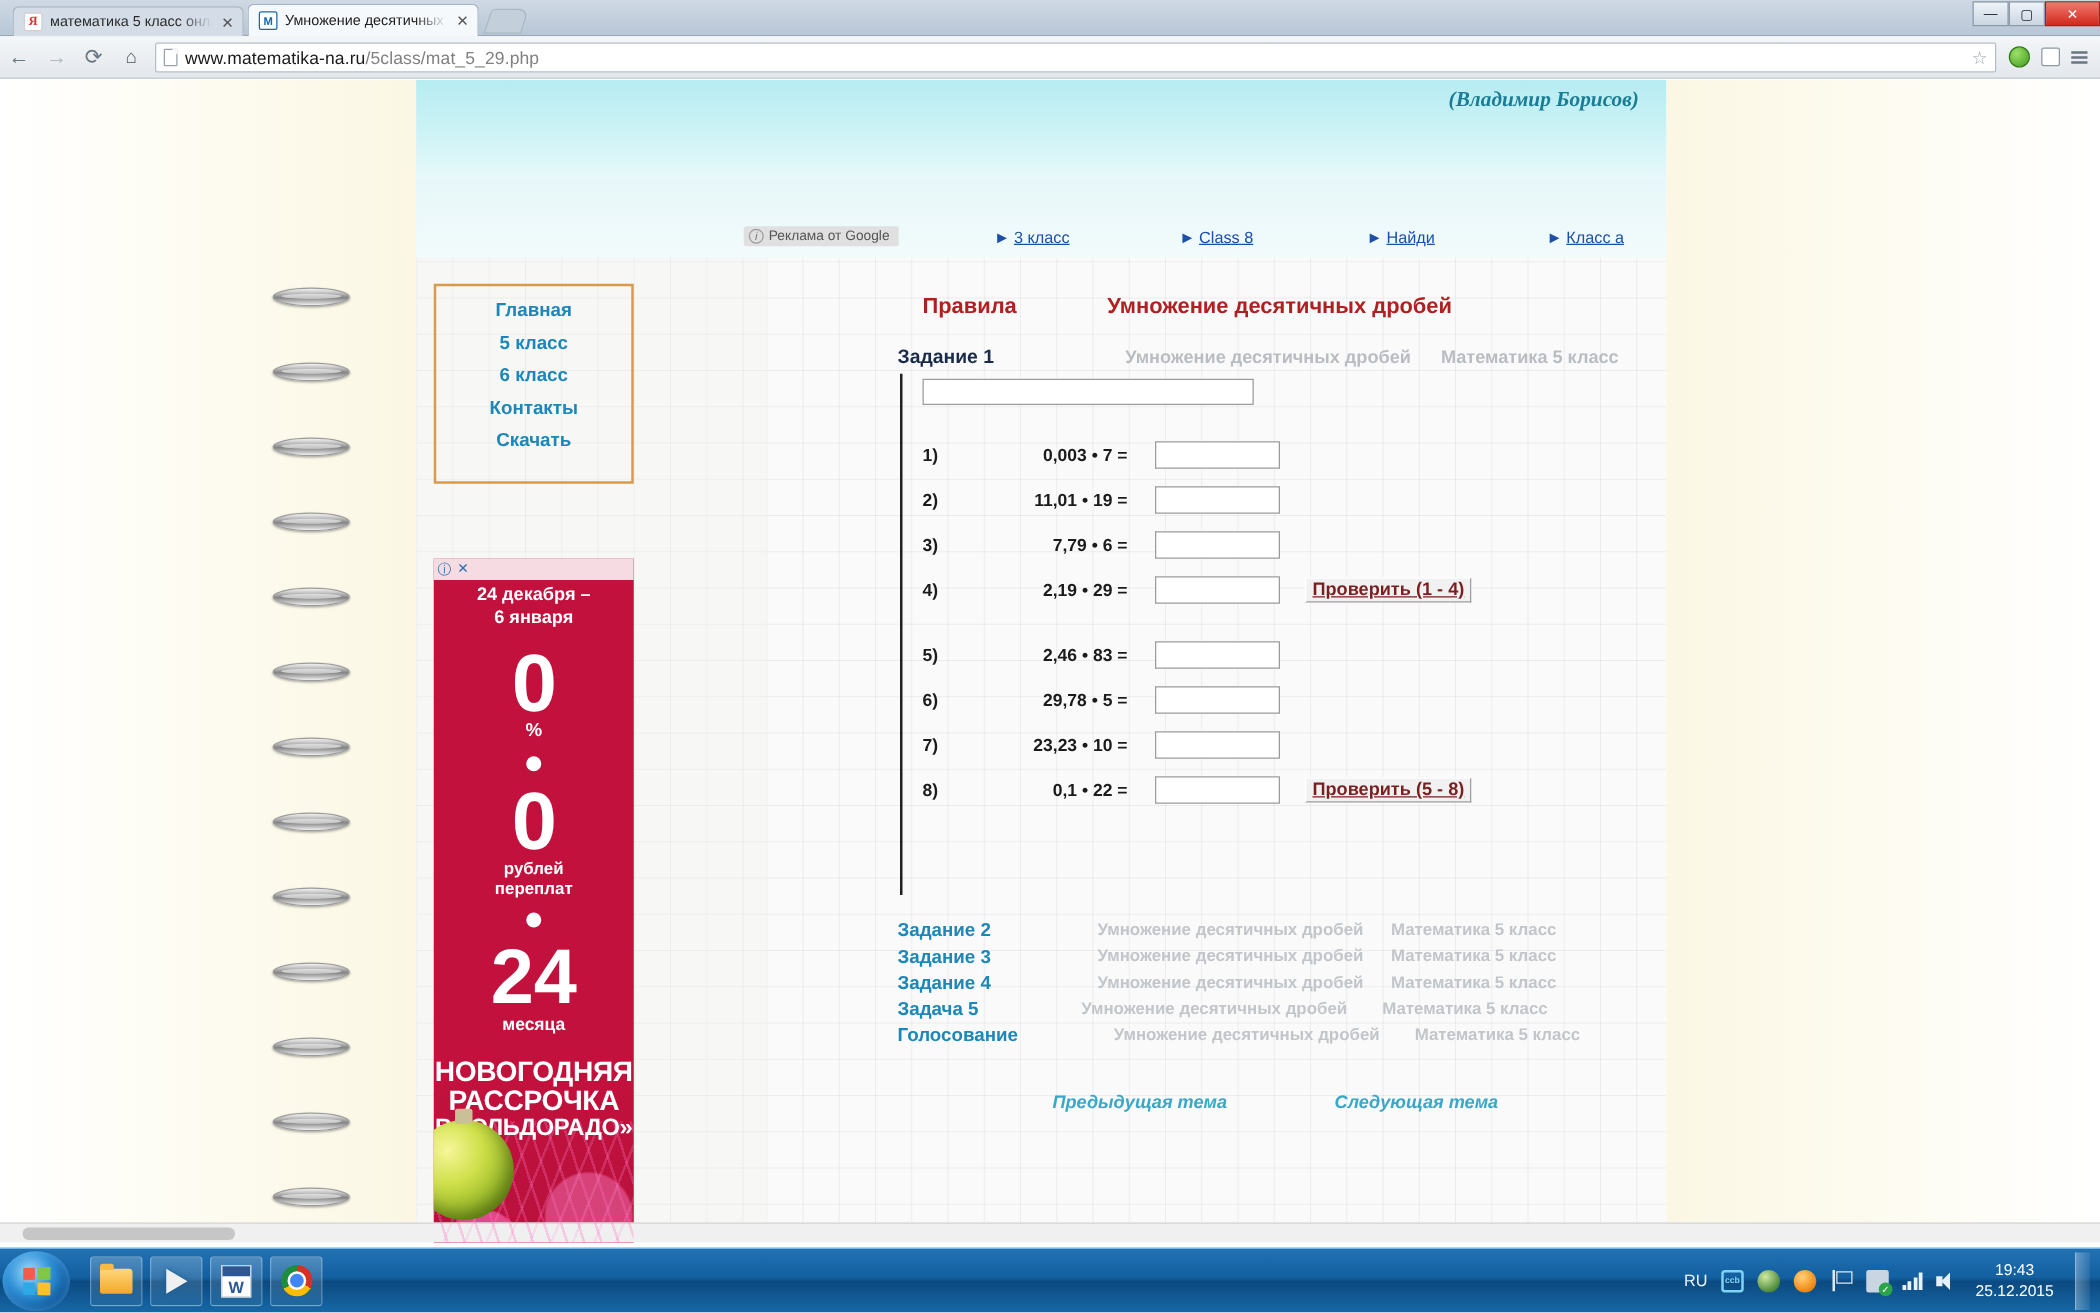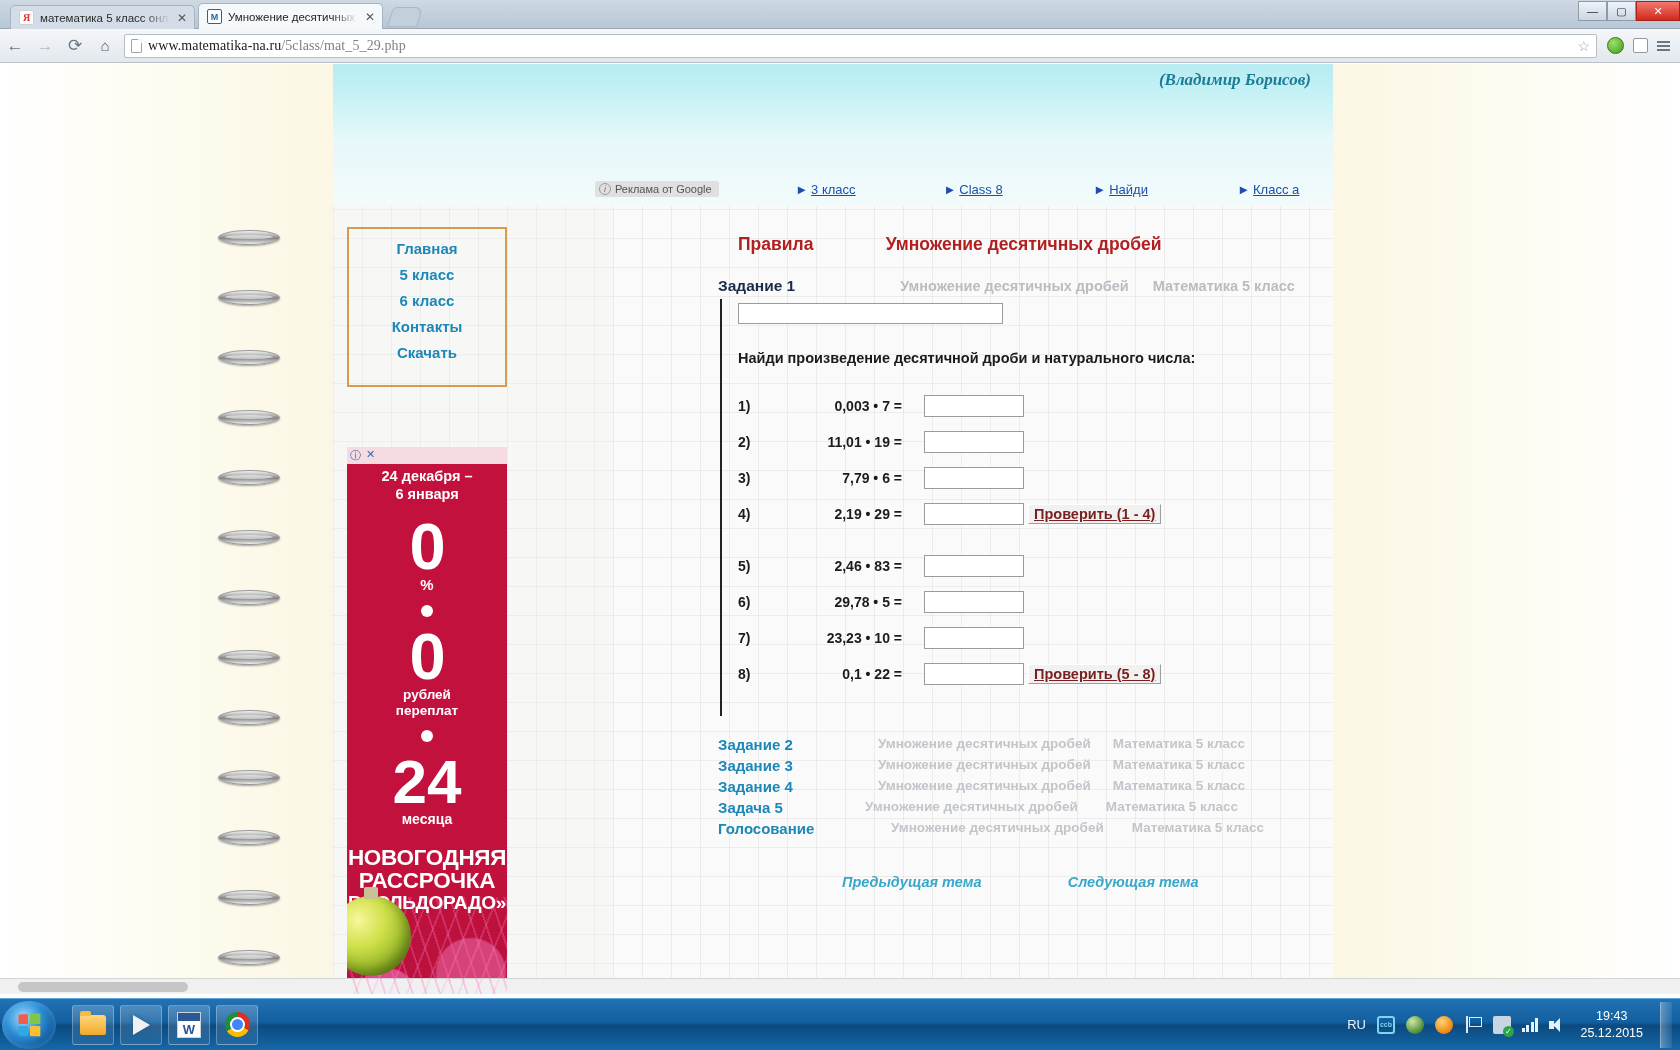--- a/index.html
+++ b/index.html
@@ -70,21 +70,21 @@
     flex: 1 1 auto; height: 24px; margin: 0 10px 0 4px;
     background: #fff; border: 1px solid #b5bec7; border-radius: 2px;
     display: flex; align-items: center; padding: 0 6px; gap: 6px;
   }
   .page-icon {
     width: 11px; height: 14px; background: #fff; border: 1px solid #9aa3ac;
     border-radius: 1px; position: relative;
   }
   .page-icon:after{content:"";position:absolute;right:-1px;top:-1px;border-width:0 4px 4px 0;
     border-style:solid;border-color:#fff #f4f6f8;}
-  .url { font-size: 14px; color: #303030; letter-spacing: .1px; font-family: Liberation Serif, serif; }
+  .url { font-size: 14px; color: #303030; letter-spacing: .1px; }
   .url .host { color: #1a1a1a; }
   .url .path { color: #808080; }
   .omni-star { margin-left: auto; font-size: 14px; color: #9aa3ac; }
   .navbar-right { display: flex; align-items: center; gap: 9px; padding-right: 10px; }
   .ext-icon { width: 17px; height: 17px; border-radius: 50%;
               background: radial-gradient(circle at 35% 32%, #9fe06a, #3f9b1e); border:1px solid #2f7a14;}
   .ext-icon2 { width: 15px; height: 15px; border: 1px solid #8e99a4; background:#fff; border-radius:2px; }
   .menu-icon { display:flex; flex-direction:column; gap:2px; }
   .menu-icon i { display:block; width:13px; height:2px; background:#6a7681; }
 
@@ -248,21 +248,21 @@
                border-left: 2px solid #222; padding-left: 16px; height: 417px; }
   .answer-top { width: 265px; height: 21px; background: #fff; border: 1px solid #9b9b9b; margin-top: 4px; }
   .prompt { margin-top: 26px; font-size: 14.5px; font-weight: bold; color: #1b1b1b; white-space: nowrap; }
 
   .ex-list { margin-top: 22px; }
   .ex-row { display: flex; align-items: center; height: 36px; white-space: nowrap; }
   .ex-num { width: 52px; font-size: 14px; font-weight: bold; color: #1b1b1b; }
   .ex-expr { width: 112px; font-size: 14px; font-weight: bold; color: #1b1b1b; text-align: right; }
   .ex-input { width: 100px; height: 22px; margin-left: 22px; background: #fff; border: 1px solid #9b9b9b; }
   .check-btn {
-    margin-left: 4px; font-size: 14.5px; font-weight: bold; color: #7a1f1f;
+    margin-left: 20px; font-size: 14.5px; font-weight: bold; color: #7a1f1f;
     background: #f1f1f1; border: 1px solid #9e9e9e;
     border-top-color:#fff; border-left-color:#fff;
     padding: 1px 5px; text-decoration: underline; white-space: nowrap;
   }
   .ex-gap { height: 16px; }
 
   
   .tasklist { position: absolute; left: 18px; top: 672px; }
   .tl-row { display: flex; align-items: flex-start; height: 21px; white-space: nowrap; }
   .tl-link { color: #1c87b8; font-size: 15px; font-weight: bold; width: 160px; }
@@ -485,21 +485,20 @@
       </div>
 
       <div class="task1-row">
         <span class="task1-label">Задание 1</span>
         <span class="wm w1">Умножение десятичных дробей</span>
         <span class="wm w2">Математика 5 класс</span>
       </div>
 
       <div class="task-body">
         <input class="answer-top" type="text" value="" style="">
-        <div class="prompt">Найди произведение десятичной дроби и натурального числа:</div>
 
         <div class="ex-list">
           <div class="ex-row">
             <span class="ex-num">1)</span>
             <span class="ex-expr">0,003 • 7 =</span>
             <input class="ex-input" type="text" value="" style="">
           </div>
           <div class="ex-row">
             <span class="ex-num">2)</span>
             <span class="ex-expr">11,01 • 19 =</span>

